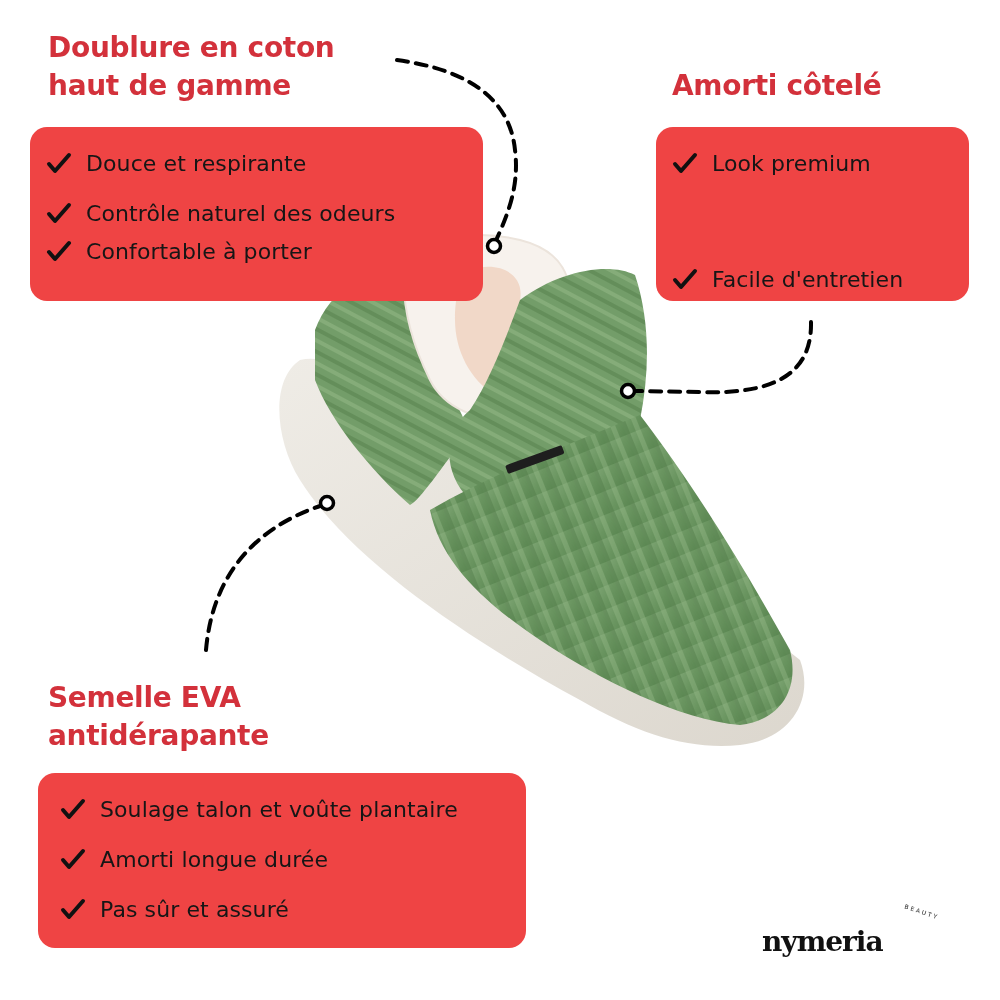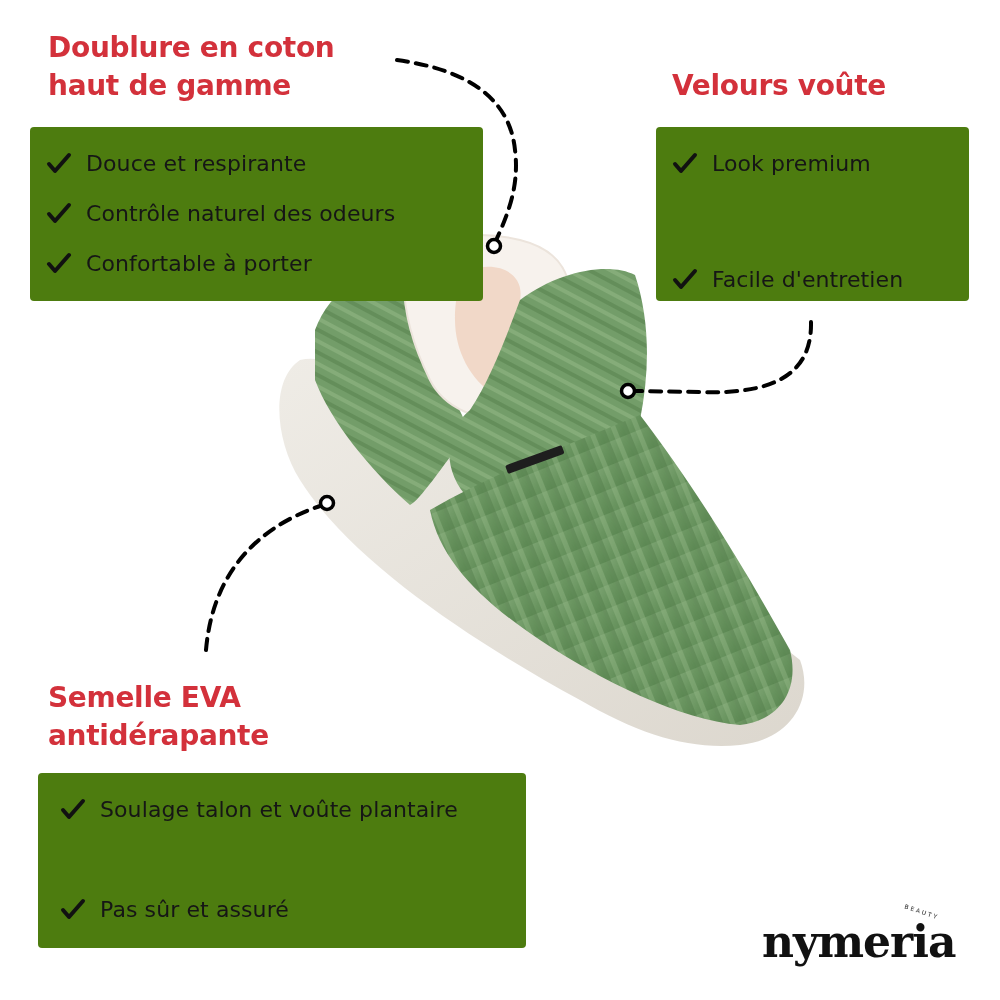--- a/index.html
+++ b/index.html
@@ -10,22 +10,22 @@
     position: absolute;
     color: #d3313b;
     font-family: "DejaVu Sans", "Liberation Sans", sans-serif;
     font-weight: bold;
     font-size: 28px;
     line-height: 38px;
     letter-spacing: -0.3px;
   }
   .panel {
     position: absolute;
-    background: #4d7c0f;
-    border-radius: 4px;
+    background: #ef4444;
+    border-radius: 17px;
   }
   .item {
     position: absolute;
     display: flex;
     align-items: center;
     height: 36px;
     font-family: "DejaVu Sans", "Liberation Sans", sans-serif;
     font-size: 22px;
     color: #161616;
     letter-spacing: 0.1px;
@@ -41,21 +41,21 @@
   #panel-bottom-left { left: 38px; top: 773px; width: 488px; height: 175px; }
 
   .art { position: absolute; left: 0; top: 0; width: 1000px; height: 1000px; }
 
   .logo {
     position: absolute; left: 762px; top: 912px; width: 200px; height: 60px;
   }
   .logo-word {
     position: absolute; left: 0; top: 0;
     font-family: "DejaVu Serif", "Liberation Serif", serif;
-    font-weight: bold; font-size: 44px; letter-spacing: -1px; color: #111;
+    font-weight: bold; font-size: 28px; letter-spacing: -1px; color: #111;
     line-height: 60px;
   }
   .logo-sub {
     position: absolute; left: 142px; top: -4px;
     font-family: "DejaVu Sans", sans-serif; font-size: 6px; letter-spacing: 2px; color: #222;
     transform: rotate(18deg);
   }
 </style>
 </head>
 <body>
@@ -116,30 +116,30 @@
         <path d="M3 14 L9 21 L23 5" fill="none" stroke="#111" stroke-width="4" stroke-linecap="round" stroke-linejoin="round"></path>
       </svg>
     <span>Douce et respirante</span>
   </div>
   <div class="item" style="left:16px; top:68px;">
     <svg class="check" viewBox="0 0 26 26">
         <path d="M3 14 L9 21 L23 5" fill="none" stroke="#111" stroke-width="4" stroke-linecap="round" stroke-linejoin="round"></path>
       </svg>
     <span>Contrôle naturel des odeurs</span>
   </div>
-  <div class="item" style="left:16px; top:118px;">
+  <div class="item" style="left:16px; top:106px;">
     <svg class="check" viewBox="0 0 26 26">
         <path d="M3 14 L9 21 L23 5" fill="none" stroke="#111" stroke-width="4" stroke-linecap="round" stroke-linejoin="round"></path>
       </svg>
     <span>Confortable à porter</span>
   </div>
 </div>
 
 <div class="heading" id="h-top-right">
-  <div>Velours voûte</div>
+  <div>Amorti côtelé</div>
 </div>
 <div class="panel" id="panel-top-right">
   <div class="item" style="left:16px; top:18px;">
     <svg class="check" viewBox="0 0 26 26">
         <path d="M3 14 L9 21 L23 5" fill="none" stroke="#111" stroke-width="4" stroke-linecap="round" stroke-linejoin="round"></path>
       </svg>
     <span>Look premium</span>
   </div>
   <div class="item" style="left:16px; top:118px;margin-top:16px;">
     <svg class="check" viewBox="0 0 26 26">
@@ -153,20 +153,26 @@
   <div>Semelle EVA</div>
   <div>antidérapante</div>
 </div>
 <div class="panel" id="panel-bottom-left">
   <div class="item" style="left:22px; top:18px;">
     <svg class="check" viewBox="0 0 26 26">
         <path d="M3 14 L9 21 L23 5" fill="none" stroke="#111" stroke-width="4" stroke-linecap="round" stroke-linejoin="round"></path>
       </svg>
     <span>Soulage talon et voûte plantaire</span>
   </div>
+  <div class="item" style="left:22px; top:68px;">
+    <svg class="check" viewBox="0 0 26 26">
+        <path d="M3 14 L9 21 L23 5" fill="none" stroke="#111" stroke-width="4" stroke-linecap="round" stroke-linejoin="round"></path>
+      </svg>
+    <span>Amorti longue durée</span>
+  </div>
   <div class="item" style="left:22px; top:118px;">
     <svg class="check" viewBox="0 0 26 26">
         <path d="M3 14 L9 21 L23 5" fill="none" stroke="#111" stroke-width="4" stroke-linecap="round" stroke-linejoin="round"></path>
       </svg>
     <span>Pas sûr et assuré</span>
   </div>
 </div>
 
 <div class="logo">
   <span class="logo-word">nymeria</span>

